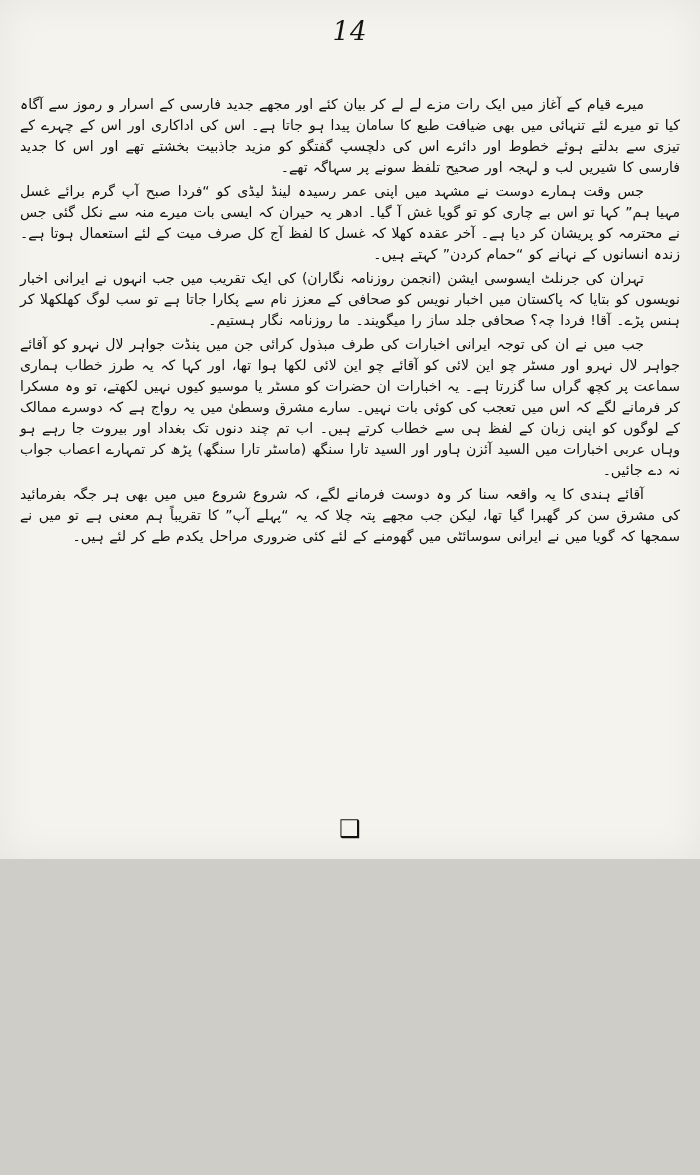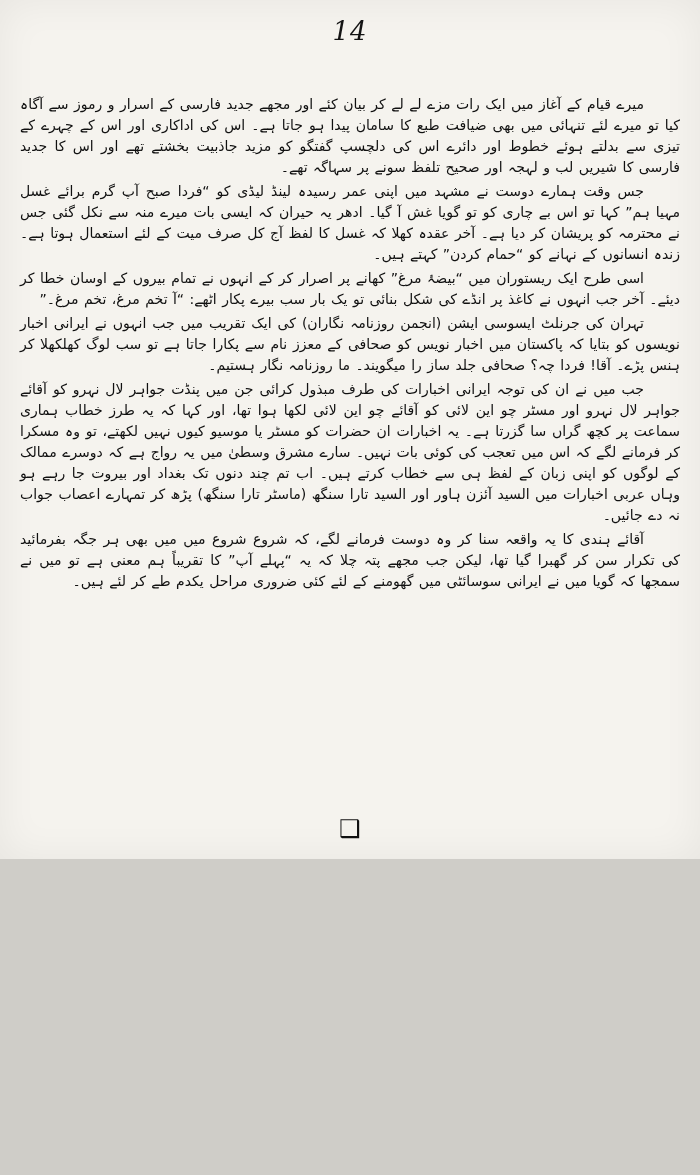--- a/index.html
+++ b/index.html
@@ -57,21 +57,20 @@
 </head>
 <body>
 
 <div class="page">
 
   <div class="page-number">14</div>
 
   <div class="text-block">
     <p class="para">میرے قیام کے آغاز میں ایک رات مزے لے لے کر بیان کئے اور مجھے جدید فارسی کے اسرار و رموز سے آگاہ کیا تو میرے لئے تنہائی میں بھی ضیافت طبع کا سامان پیدا ہو جاتا ہے۔ اس کی اداکاری اور اس کے چہرے کے تیزی سے بدلتے ہوئے خطوط اور دائرے اس کی دلچسپ گفتگو کو مزید جاذبیت بخشتے تھے اور اس کا جدید فارسی کا شیریں لب و لہجہ اور صحیح تلفظ سونے پر سہاگہ تھے۔</p>
     <p class="para">جس وقت ہمارے دوست نے مشہد میں اپنی عمر رسیدہ لینڈ لیڈی کو “فردا صبح آپ گرم برائے غسل مہیا ہم” کہا تو اس بے چاری کو تو گویا غش آ گیا۔ ادھر یہ حیران کہ ایسی بات میرے منہ سے نکل گئی جس نے محترمہ کو پریشان کر دیا ہے۔ آخر عقدہ کھلا کہ غسل کا لفظ آج کل صرف میت کے لئے استعمال ہوتا ہے۔ زندہ انسانوں کے نہانے کو “حمام کردن” کہتے ہیں۔</p>
-    <p class="para">اسی طرح ایک ریستوران میں “بیضۂ مرغ” کھانے پر اصرار کر کے انہوں نے تمام بیروں کے اوسان خطا کر دیئے۔ آخر جب انہوں نے کاغذ پر انڈے کی شکل بنائی تو یک بار سب بیرے پکار اٹھے: “آ تخم مرغ، تخم مرغ۔”</p>
     <p class="para">تہران کی جرنلٹ ایسوسی ایشن (انجمن روزنامہ نگاران) کی ایک تقریب میں جب انہوں نے ایرانی اخبار نویسوں کو بتایا کہ پاکستان میں اخبار نویس کو صحافی کے معزز نام سے پکارا جاتا ہے تو سب لوگ کھلکھلا کر ہنس پڑے۔ آقا! فردا چہ؟ صحافی جلد ساز را میگویند۔ ما روزنامہ نگار ہستیم۔</p>
     <p class="para">جب میں نے ان کی توجہ ایرانی اخبارات کی طرف مبذول کرائی جن میں پنڈت جواہر لال نہرو کو آقائے جواہر لال نہرو اور مسٹر چو این لائی کو آقائے چو این لائی لکھا ہوا تھا، اور کہا کہ یہ طرز خطاب ہماری سماعت پر کچھ گراں سا گزرتا ہے۔ یہ اخبارات ان حضرات کو مسٹر یا موسیو کیوں نہیں لکھتے، تو وہ مسکرا کر فرمانے لگے کہ اس میں تعجب کی کوئی بات نہیں۔ سارے مشرق وسطیٰ میں یہ رواج ہے کہ دوسرے ممالک کے لوگوں کو اپنی زبان کے لفظ ہی سے خطاب کرتے ہیں۔ اب تم چند دنوں تک بغداد اور بیروت جا رہے ہو وہاں عربی اخبارات میں السید آئزن ہاور اور السید تارا سنگھ (ماسٹر تارا سنگھ) پڑھ کر تمہارے اعصاب جواب نہ دے جائیں۔</p>
-    <p class="para">آقائے ہندی کا یہ واقعہ سنا کر وہ دوست فرمانے لگے، کہ شروع شروع میں میں بھی ہر جگہ بفرمائید کی تکرار سن کر گھبرا گیا تھا، لیکن جب مجھے پتہ چلا کہ یہ “پہلے آپ” کا تقریباً ہم معنی ہے تو میں نے سمجھا کہ گویا میں نے ایرانی سوسائٹی میں گھومنے کے لئے کئی ضروری مراحل یکدم طے کر لئے ہیں۔</p>
+    <p class="para">آقائے ہندی کا یہ واقعہ سنا کر وہ دوست فرمانے لگے، کہ شروع شروع میں میں بھی ہر جگہ بفرمائید کی مشرق سن کر گھبرا گیا تھا، لیکن جب مجھے پتہ چلا کہ یہ “پہلے آپ” کا تقریباً ہم معنی ہے تو میں نے سمجھا کہ گویا میں نے ایرانی سوسائٹی میں گھومنے کے لئے کئی ضروری مراحل یکدم طے کر لئے ہیں۔</p>
   </div>
 
   <div class="end-mark">❑</div>
 
 </div>
 
 </body></html>

